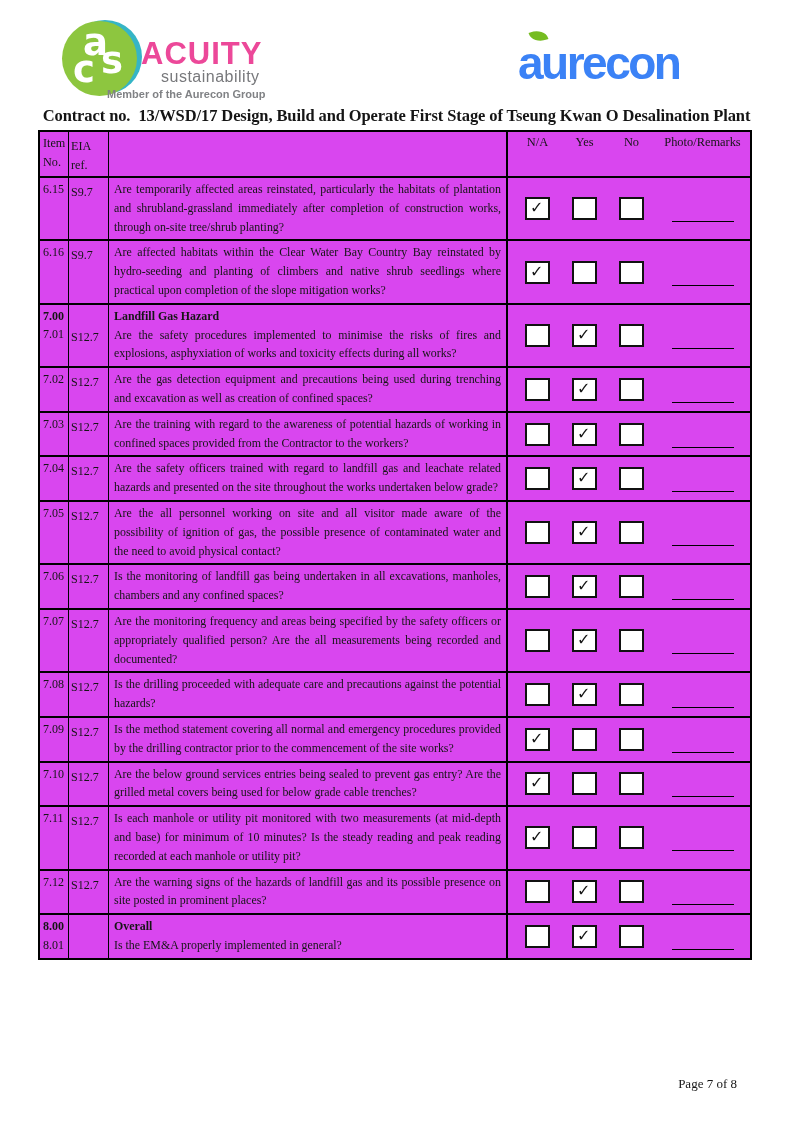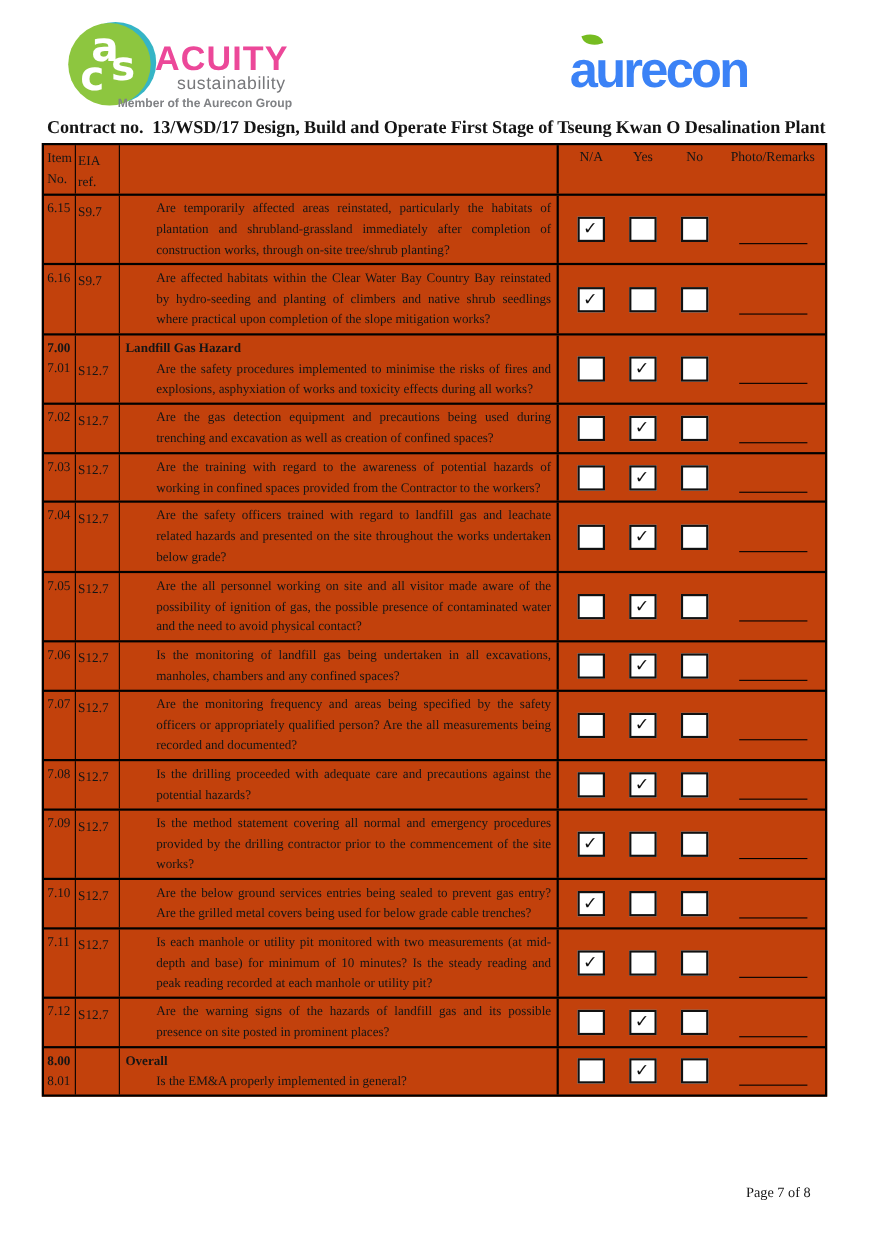--- a/index.html
+++ b/index.html
@@ -36,28 +36,28 @@
     font-weight:bold; font-size:46px; letter-spacing:-2.5px; color:#3b82f6; }
   .aurecon-leaf { position:absolute; left:12px; top:2px; width:17px; height:12px;
     background:#76bc21; border-radius:0 90% 0 90%; transform:rotate(-18deg); }
 
   
   .doc-title { position:absolute; left:0; top:106px; width:100%; text-align:center;
     font-weight:bold; font-size:16.5px; white-space:pre-wrap; letter-spacing:-0.1px; }
 
   
   .checklist { position:absolute; left:38px; top:130px; width:714px;
-    border:2.4px solid #000; background:#c2410c; }
+    border:2.4px solid #000; background:#d946ef; }
   .trow { display:flex; align-items:stretch; border-bottom:2px solid #000; min-height:36px; }
   .trow:last-child { border-bottom:none; }
   .c-item { width:29px;  border-right:1.4px solid #000; padding:2px 1px 2px 3px; font-size:12px; line-height:18.5px; }
   .c-eia  { width:40px;  border-right:1.4px solid #000; padding:5px 1px 2px 2px; font-size:12px; line-height:18.5px; }
   .c-q    { width:399px; border-right:2px solid #000;   padding:2px 5px 3px 5px; font-size:11.9px; line-height:18.8px; }
   .c-checks { flex:1; display:flex; align-items:center; padding-left:6px; }
-  .q-text { text-align:justify; text-align-last:left;margin-left:28px; }
+  .q-text { text-align:justify; text-align-last:left; }
   .sec-no, .sec-title { font-weight:bold; }
   .sec-spacer { height:18.5px; }
 
   
   .trow.head { min-height:36px; border-bottom:2px solid #000; }
   .trow.head .c-item, .trow.head .c-eia, .trow.head .c-q { font-size:12.2px; }
   .h-checks { flex:1; display:flex; padding:3px 0 0 6px; font-size:12.4px; }
   .h-slot  { width:47px; text-align:center; }
   .h-rslot { width:95px; text-align:center; }
 

